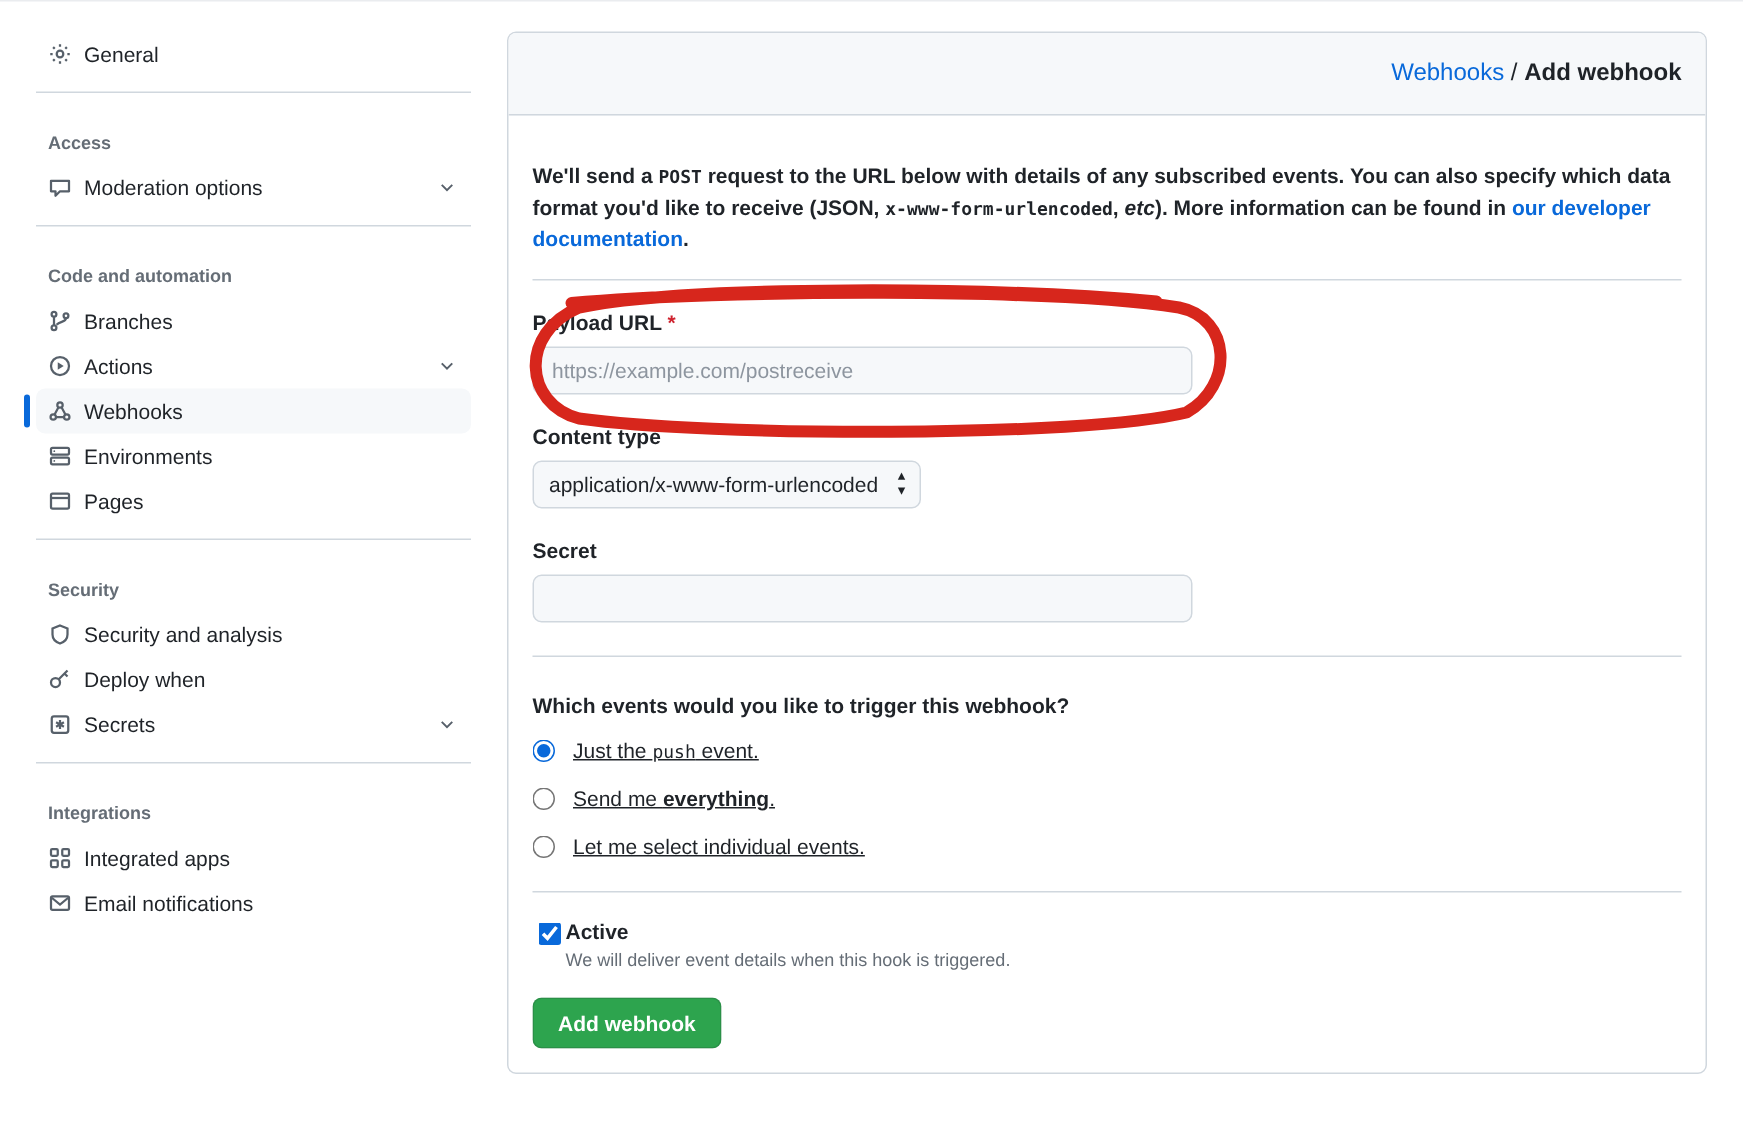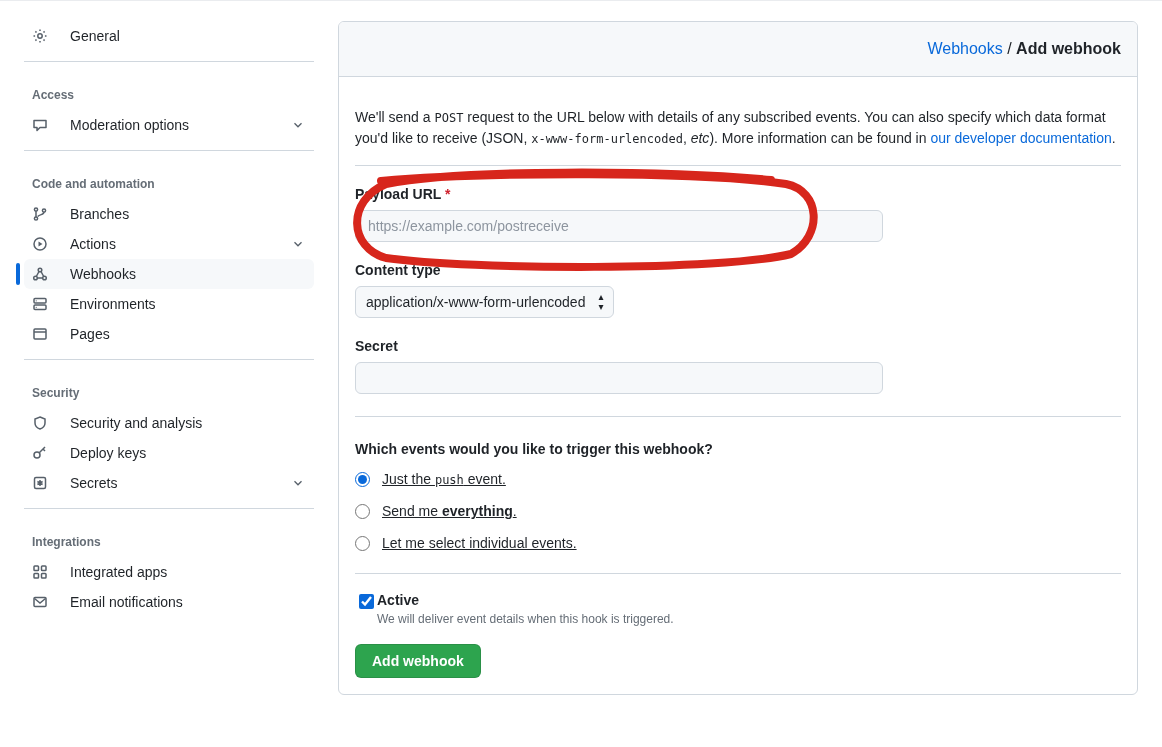--- a/index.html
+++ b/index.html
@@ -46,21 +46,21 @@
     gap:8px;
     padding:7px 8px;
     border-radius:6px;
     cursor:pointer;
     position:relative;
     color:var(--text);
   }
   .side-item .left{
     display:flex;
     align-items:center;
-    gap:22px;
+    gap:8px;
   }
   .side-item.active{
     background:var(--bg-subtle);
   }
   .side-item.active::before{
     content:"";
     position:absolute;
     left:-8px;
     top:4px;
     bottom:4px;
@@ -98,39 +98,40 @@
     text-align:right;
   }
   .panel-head a{color:var(--link);text-decoration:none;}
   .panel-head .crumb-current{color:var(--text);font-weight:600;}
   .panel-body{padding:16px;}
   .intro{
     border-bottom:1px solid var(--border);
     padding-bottom:16px;
     margin-bottom:20px;
     line-height:1.5;
+    font-weight:bold;
   }
   .intro a{color:var(--link);text-decoration:none;}
   code{
     font-family:ui-monospace,SFMono-Regular,Consolas,monospace;
     font-size:12px;
     background:#f6f8fa00;
   }
   .em{font-style:italic;}
 
   .field{margin-bottom:20px;position:relative;}
   .field-label{
     display:block;
     font-weight:600;
     font-size:14px;
     margin-bottom:8px;
   }
   .req{color:#cf222e;}
   input[type=text],input[type=password]{
-    width:528px;
+    width:440px;
     max-width:100%;
     padding:7px 12px;
     font-size:14px;
     border:1px solid var(--border);
     border-radius:6px;
     background:var(--bg-subtle);
     color:var(--text);
     font-family:inherit;
   }
   input::placeholder{color:#8d959f;}
@@ -306,21 +307,21 @@
       </span>
     </div>
     <div class="side-item">
       <span class="left">
         <span class="icon">
           <svg viewBox="0 0 16 16">
               <circle cx="5" cy="10" r="3"></circle>
               <path d="M7 8l6-6M11 4l2 2"></path>
             </svg>
         </span>
-        <span>Deploy keys</span>
+        <span>Deploy when</span>
       </span>
     </div>
     <div class="side-item">
       <span class="left">
         <span class="icon">
           <svg viewBox="0 0 16 16">
               <rect x="2.5" y="2.5" width="11" height="11" rx="1.5"></rect>
               <path d="M8 5v6M5.4 6.5l5.2 3M10.6 6.5l-5.2 3"></path>
             </svg>
         </span>

